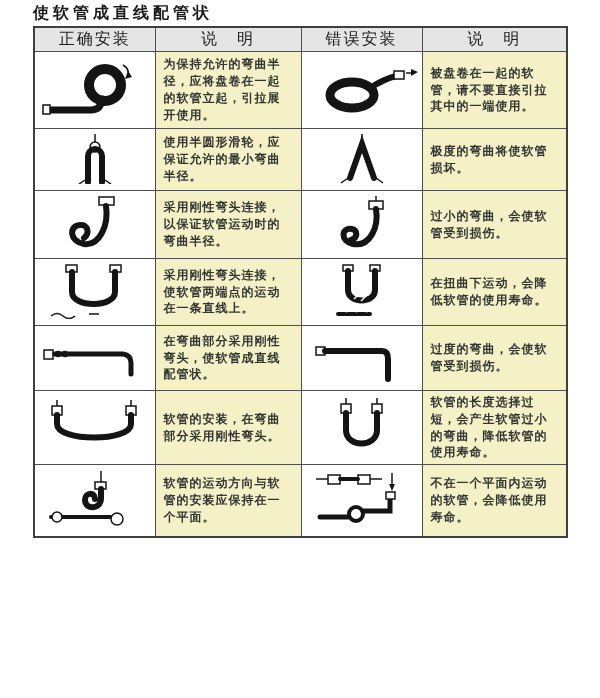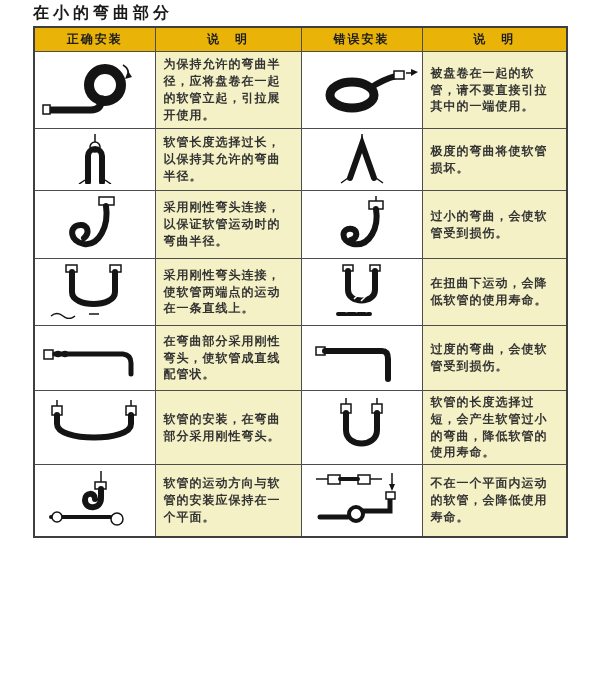--- a/index.html
+++ b/index.html
@@ -20,22 +20,22 @@
     position:absolute;top:26px;left:33px;
     width:533px;
     border-collapse:collapse;table-layout:fixed;
     border:2px solid #3f3f3f;
   }
   .install-table th,.install-table td{
     border:1px solid #4d4d4d;
     overflow:hidden;
   }
   .install-table th{
-    background:#eab308;
-    font-size:12px;font-weight:bold;color:#1d1d1d;
+    background:#e5e5e5;
+    font-size:16px;font-weight:normal;color:#1d1d1d;
     height:21px;letter-spacing:2px;
   }
   td.fig{
     background:#ffffff;text-align:center;vertical-align:middle;
   }
   td.desc{
     background:#f4f1c6;
     font-size:12px;font-weight:bold;color:#333;
     padding:3px 8px;line-height:1.4;letter-spacing:1px;
     vertical-align:middle;
@@ -45,21 +45,21 @@
   .hose{stroke:#141414;fill:none;stroke-linecap:round;}
   .thin{stroke:#141414;fill:none;stroke-width:1.5;}
   .fit{fill:#ffffff;stroke:#141414;stroke-width:1.5;}
   .solid{fill:#141414;stroke:none;}
 </style>
 </head>
 <body>
 
 <div class="sheet">
 
-  <div class="doc-title">在小的弯曲部分</div>
+  <div class="doc-title">使软管成直线配管状</div>
 
   <table class="install-table">
     <colgroup>
       <col style="width:121px">
         <col style="width:146px">
         <col style="width:121px">
         <col style="width:145px">
     </colgroup>
     <thead>
       <tr>
@@ -102,21 +102,21 @@
         <td class="fig">
           <span class="figwrap">
             <svg width="112" height="52" viewBox="0 0 112 52">
               <path d="M56,2 V10" class="thin"></path>
               <circle cx="56" cy="15" r="5" class="fit"></circle>
               <path d="M49,50 V24 A7,7 0 0 1 63,24 V50" class="hose" stroke-width="6"></path>
               <path d="M46,48 l-6,4 M66,48 l6,4" class="thin"></path>
             </svg>
           </span>
         </td>
-        <td class="desc">软管长度选择过长，以保持其允许的弯曲半径。</td>
+        <td class="desc">使用半圆形滑轮，应保证允许的最小弯曲半径。</td>
         <td class="fig">
           <span class="figwrap">
             <svg width="112" height="52" viewBox="0 0 112 52">
               <path d="M56,2 V9" class="thin"></path>
               <path d="M44,46 L56,12 L68,46" class="hose" stroke-width="6" stroke-linejoin="miter"></path>
               <path d="M42,46 l-7,5 M70,46 l7,5" class="thin"></path>
             </svg>
           </span>
         </td>
         <td class="desc">极度的弯曲将使软管损坏。</td>

